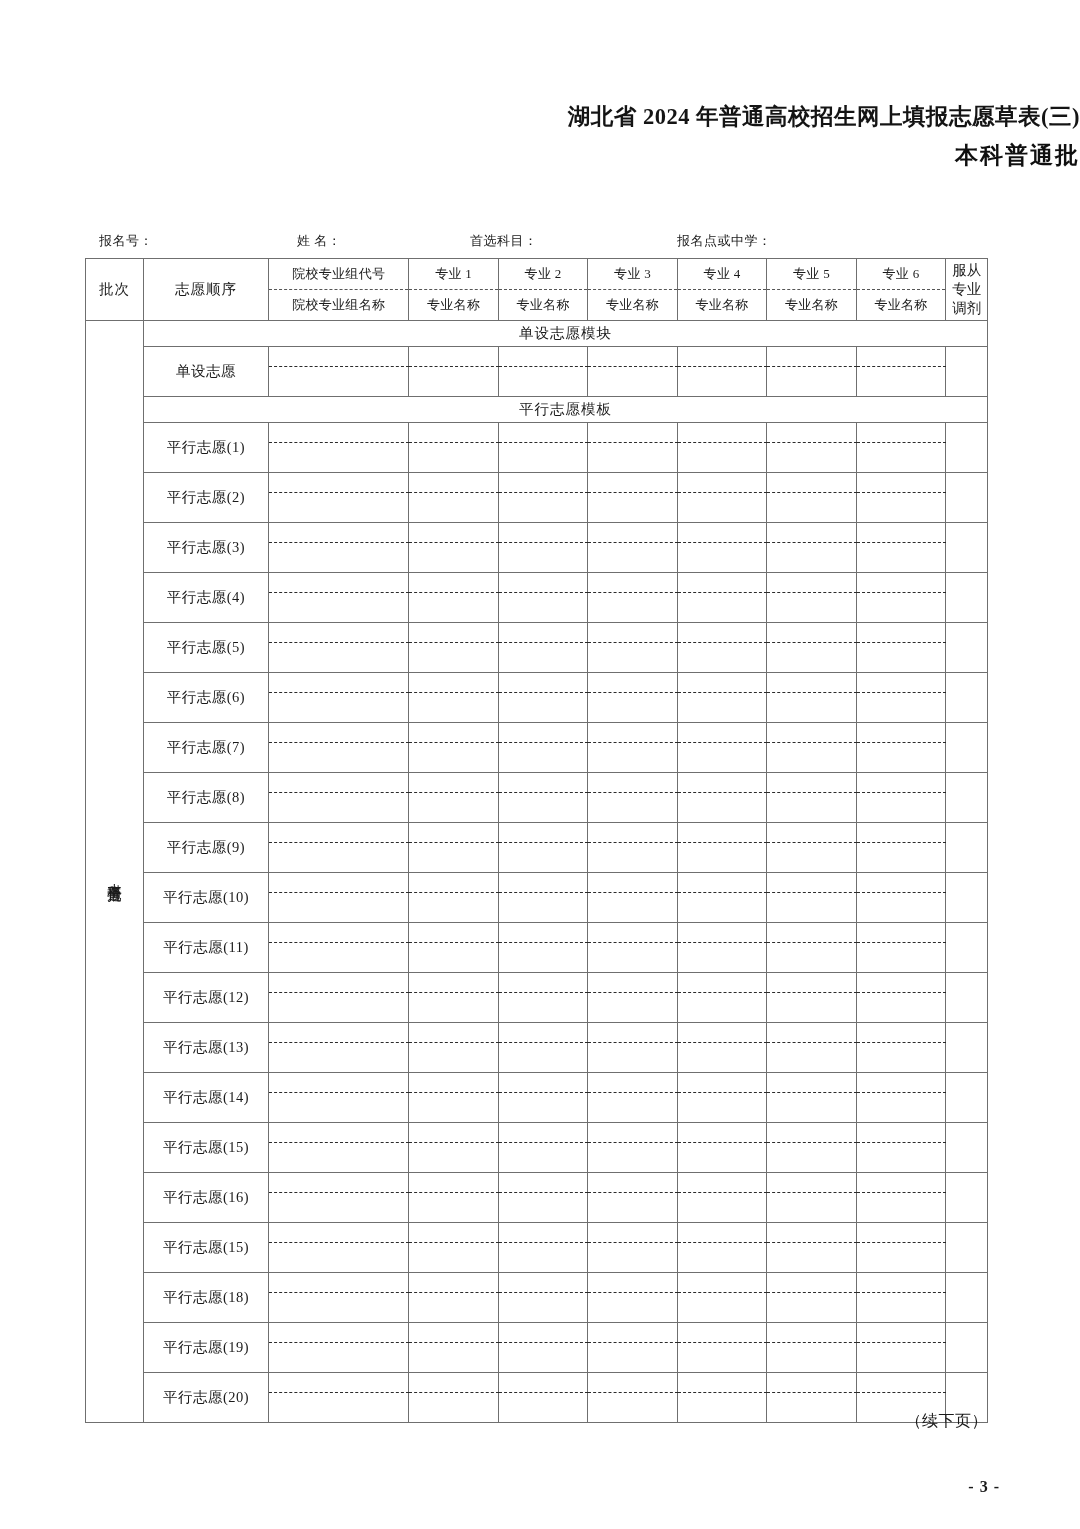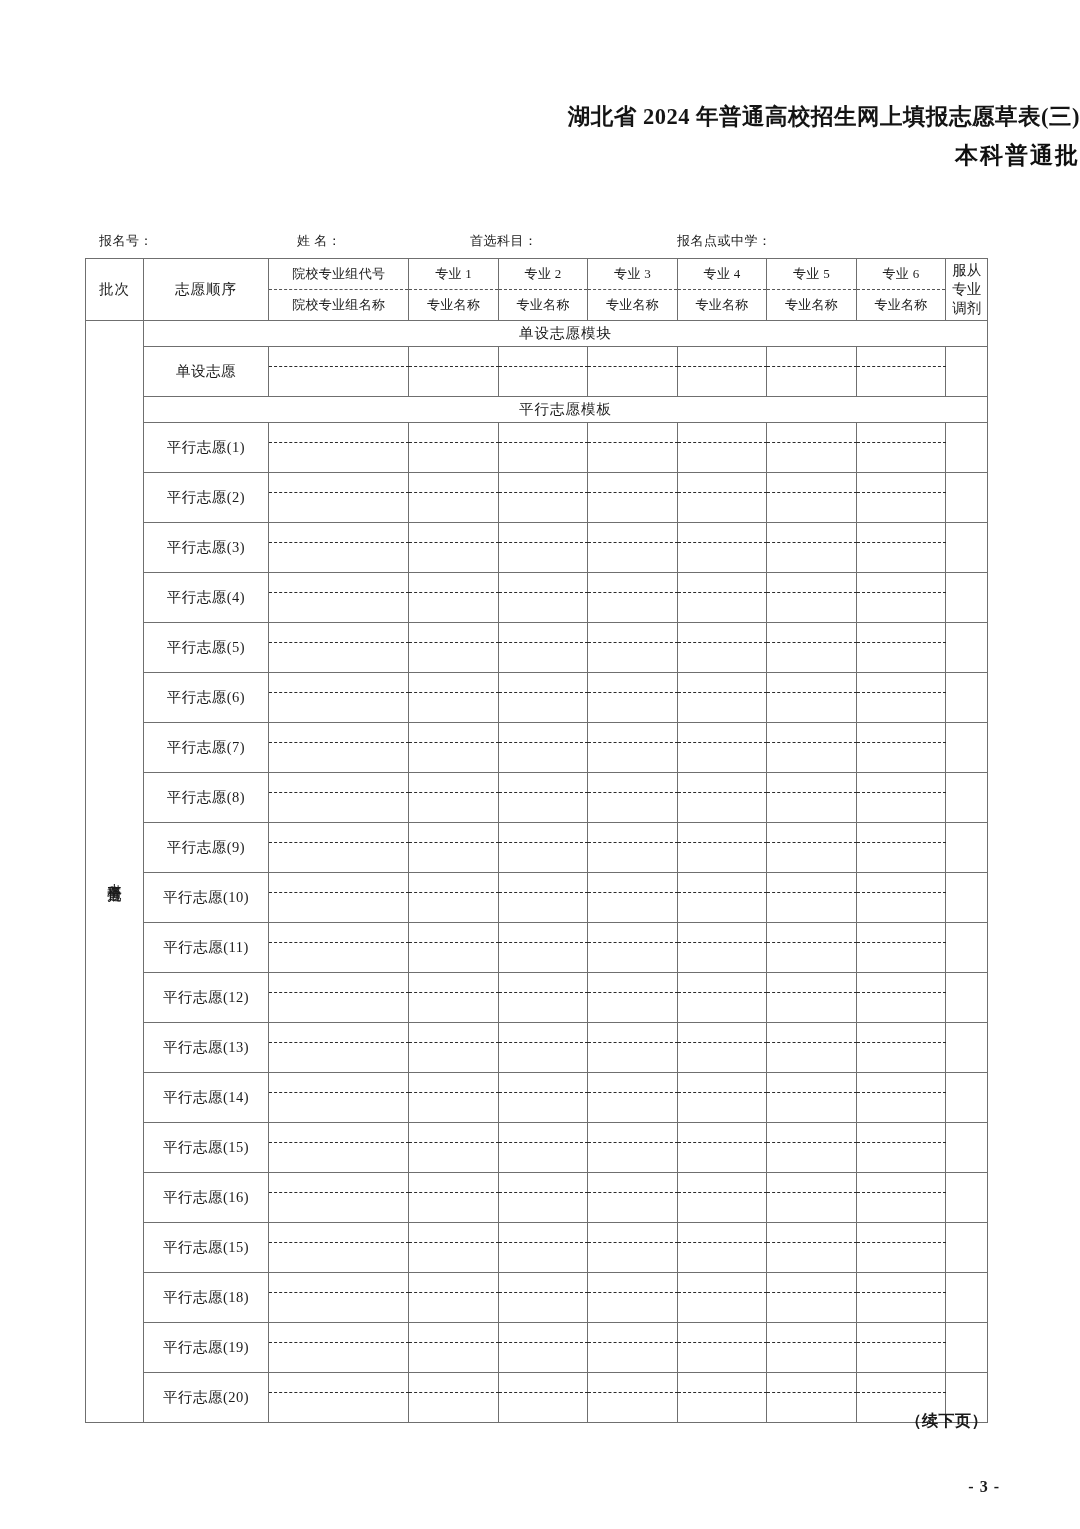--- a/index.html
+++ b/index.html
@@ -171,21 +171,20 @@
   
   .cont-note {
     position: absolute;
     top: 1411px;
     left: 0;
     width: 988px;
     text-align: right;
     font-size: 16px;
     color: #1a1a1a;
     letter-spacing: 0.5px;
-    font-weight: bold;
   }
   .page-no {
     position: absolute;
     top: 1478px;
     left: 0;
     width: 1000px;
     text-align: right;
     font-size: 16px;
     font-weight: bold;
     color: #1a1a1a;

